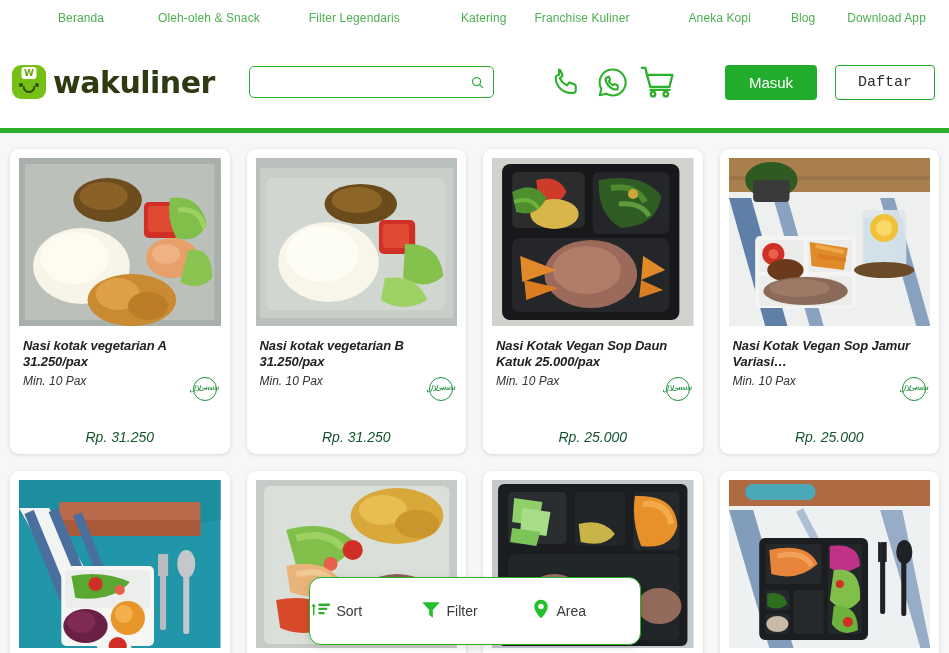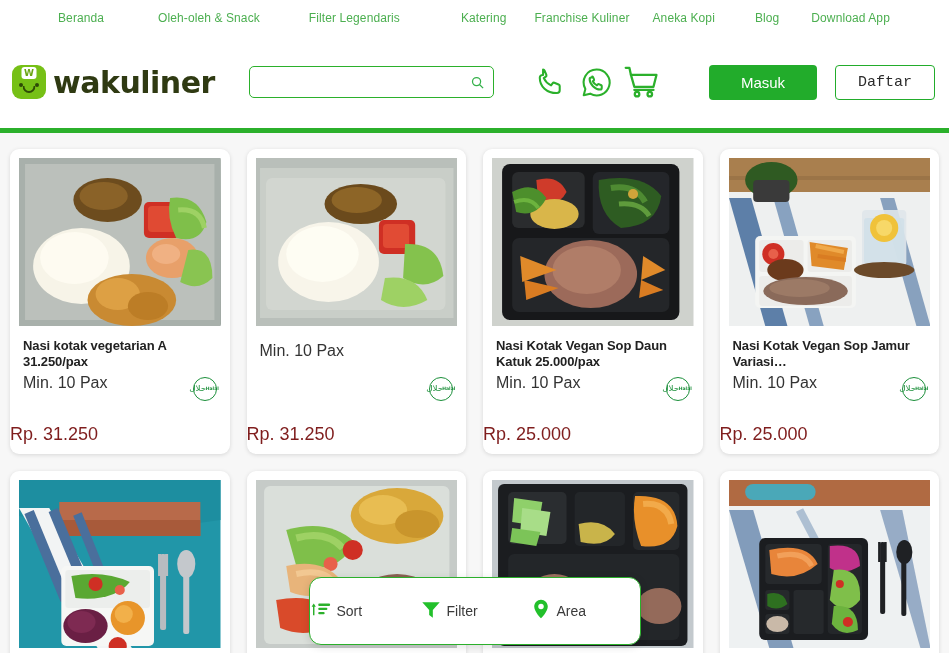--- a/index.html
+++ b/index.html
@@ -24,21 +24,21 @@
     font-size: 12px;
     text-decoration: none;
     white-space: nowrap;
     font-family: "Liberation Sans", sans-serif;
     letter-spacing: .1px;
   }
   .topnav .nav-gap-1 { margin-right: 54px; }
   .topnav .nav-gap-2 { margin-right: 49px; }
   .topnav .nav-gap-3 { margin-right: 16px; }
   .topnav .nav-gap-4 { margin-right: 28px; margin-left: 45px; }
-  .topnav .nav-gap-5 { margin-right: 23px; }
+  .topnav .nav-gap-5 { margin-right: 59px; }
   .topnav .nav-gap-6 { margin-right: 40px; text-align: right; }
   .topnav .nav-gap-7 { margin-right: 32px; }
 
   
   .header {
     height: 92px;
     background: #ffffff;
     display: flex;
     align-items: center;
     padding: 0 14px 0 12px;
@@ -125,21 +125,21 @@
     align-items: center;
     gap: 0;
   }
   .icon-btn {
     width: 46px; height: 44px;
     display: flex; align-items: center; justify-content: center;
     cursor: pointer;
   }
   .btn-masuk {
     margin-left: 44px;
-    width: 108px; height: 35px;
+    width: 92px; height: 35px;
     background: #22ac2b;
     color: #fff;
     border: none;
     border-radius: 4px;
     font-size: 15px;
     cursor: pointer;
     font-family: "Liberation Sans", sans-serif;
   }
   .btn-daftar {
     margin-left: 18px;
@@ -173,40 +173,41 @@
   }
   .card {
     background: #fff;
     border-radius: 9px;
     box-shadow: 0 1px 4px rgba(0,0,0,.13);
     overflow: hidden;
     padding: 9px 9px 0 9px;
     height: 305px;
     position: relative;
     cursor: pointer;
+    font-style: italic;
   }
   .card-img {
     width: 100%;
     height: 168px;
     border-radius: 2px;
     background-size: cover;
     background-position: center;
   }
   .card-body { padding: 12px 4px 0 4px; }
   .card-title {
     font-size: 13px;
     font-weight: bold;
     color: #222;
     line-height: 16px;
     letter-spacing: -0.1px;
     max-height: 32px;
     overflow: hidden;
   }
   .card-min {
-    font-size: 16px;
+    font-size: 12px;
     color: #333;
     margin-top: 4px;
     font-weight: normal;
   }
   .halal {
     position: absolute;
     right: 13px;
     bottom: 53px;
     width: 24px; height: 24px;
     border: 1.5px solid #1b8f3a;
@@ -224,23 +225,23 @@
   }
   .halal .en {
     font-size: 4.5px; color: #1b8f3a; font-weight: bold;
     margin-top: 1px;
     font-family: "DejaVu Sans", sans-serif;
   }
   .card-price {
     position: absolute;
     bottom: 9px;
     left: 0; right: 0;
-    text-align: left;
-    font-size: 18px;
-    color: #7f1d1d;
+    text-align: center;
+    font-size: 14px;
+    color: #14532d;
   }
 
   
   .floatbar {
     position: absolute;
     left: 50%;
     transform: translateX(-50%);
     bottom: 8px;
     width: 332px;
     height: 68px;
@@ -382,20 +383,21 @@
           <ellipse cx="66" cy="96" rx="36" ry="28" fill="#fffef5" opacity=".85"></ellipse>
           <ellipse cx="104" cy="46" rx="36" ry="20" fill="#6b4a1c"></ellipse>
           <ellipse cx="100" cy="42" rx="25" ry="13" fill="#8d6527"></ellipse>
           <rect x="122" y="62" width="36" height="34" rx="5" fill="#cf2f24"></rect>
           <rect x="126" y="66" width="26" height="24" rx="4" fill="#e14b34"></rect>
           <path d="M148 86 Q182 84 186 118 Q168 134 146 120z" fill="#84c24d"></path>
           <path d="M128 120 Q160 116 170 142 Q146 156 124 142z" fill="#9ed164"></path>
         </svg>
       </div>
       <div class="card-body">
+        <div class="card-title">Nasi kotak vegetarian B 31.250/pax</div>
         <div class="card-min">Min. 10 Pax</div>
       </div>
       <div class="halal">
         <span class="ar">حلال</span>
           <span class="en">Halal</span>
       </div>
       <div class="card-price">Rp. 31.250</div>
     </div>
 
     <div class="card">

